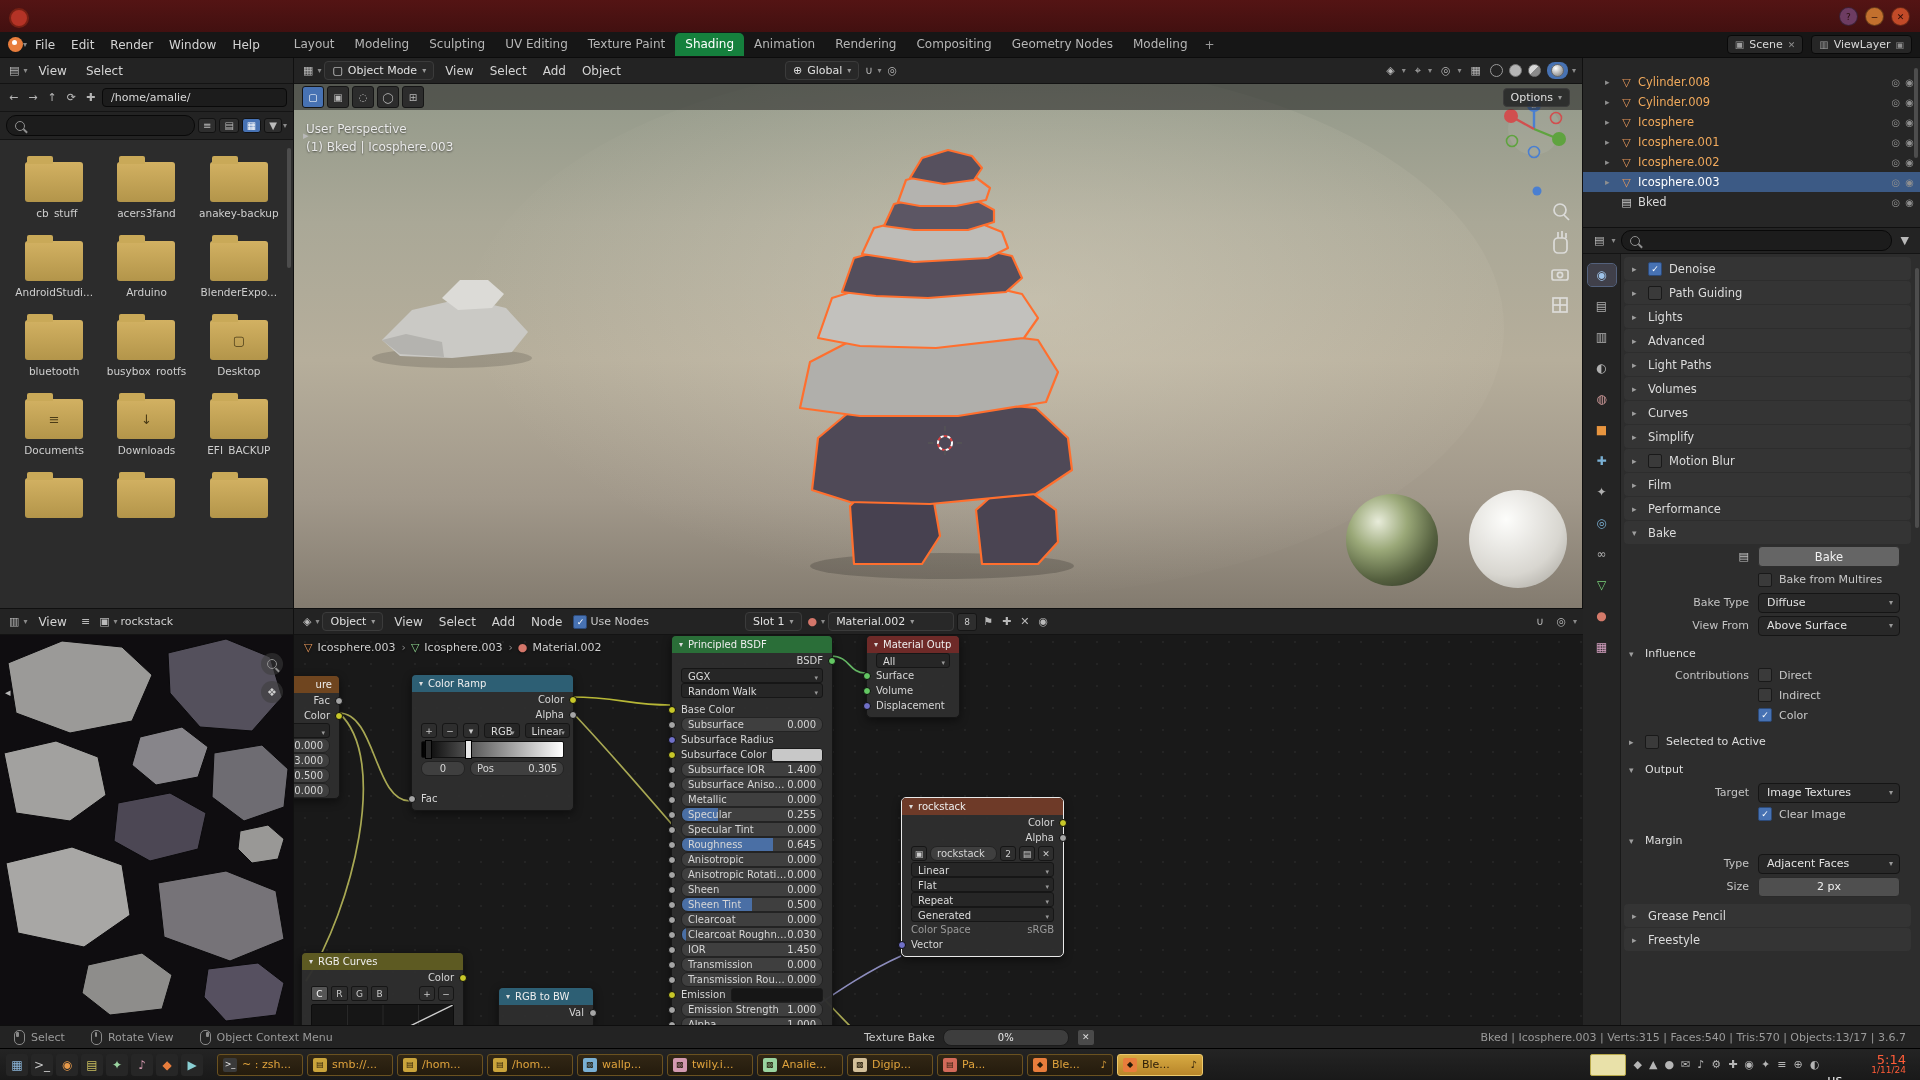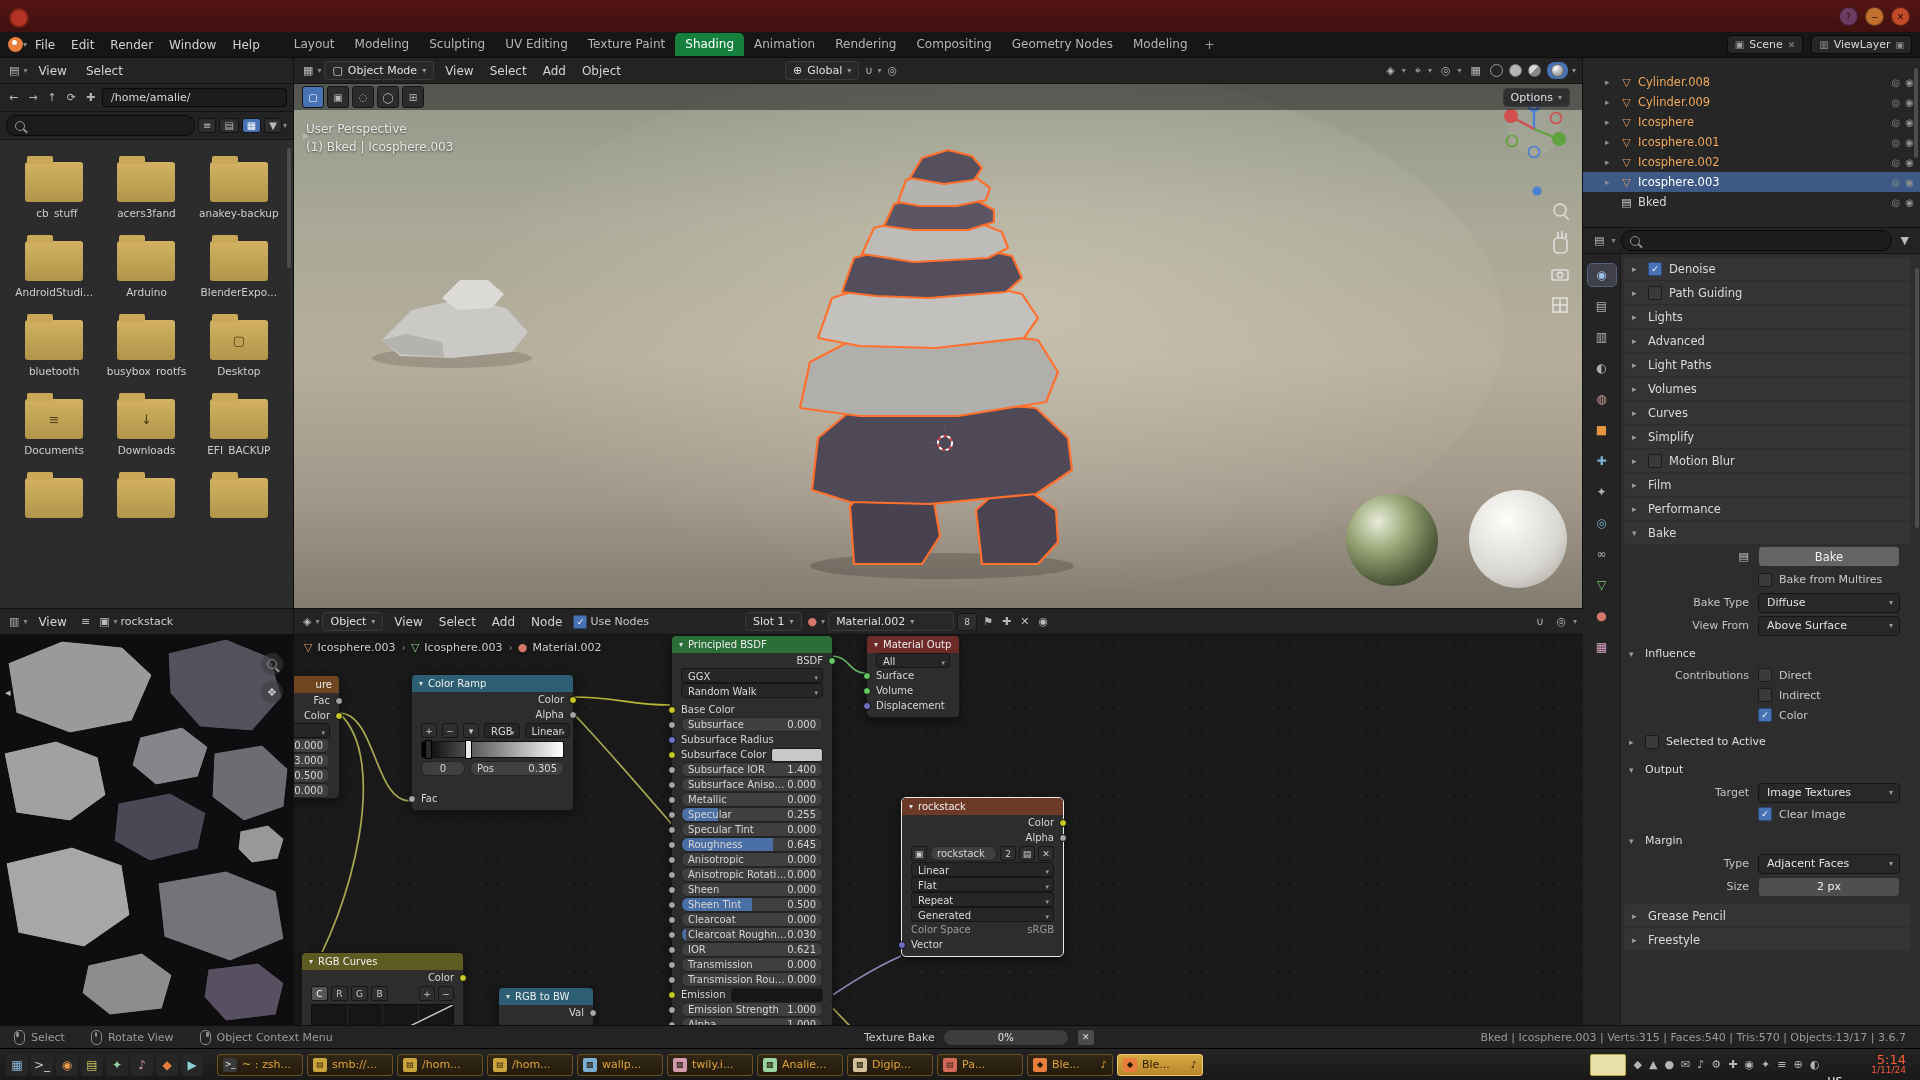--- a/index.html
+++ b/index.html
@@ -1096,21 +1096,21 @@
     <span class="nslider" style="background: linear-gradient(to right, rgb(74, 111, 165) 3%, rgb(63, 63, 63) 3%);">
               <span class="ns-label">Clearcoat Roughness</span>
               <span class="ns-value">0.030</span>
             </span>
   </div>
           <div class="nrow">
     <span class="sock l gray"></span>
 
     <span class="nslider" style="background: linear-gradient(to right, rgb(74, 111, 165) 0%, rgb(63, 63, 63) 0%);">
               <span class="ns-label">IOR</span>
-              <span class="ns-value">0.621</span>
+              <span class="ns-value">1.450</span>
             </span>
   </div>
           <div class="nrow">
     <span class="sock l gray"></span>
 
     <span class="nslider" style="background: linear-gradient(to right, rgb(74, 111, 165) 0%, rgb(63, 63, 63) 0%);">
               <span class="ns-label">Transmission</span>
               <span class="ns-value">0.000</span>
             </span>
   </div>

